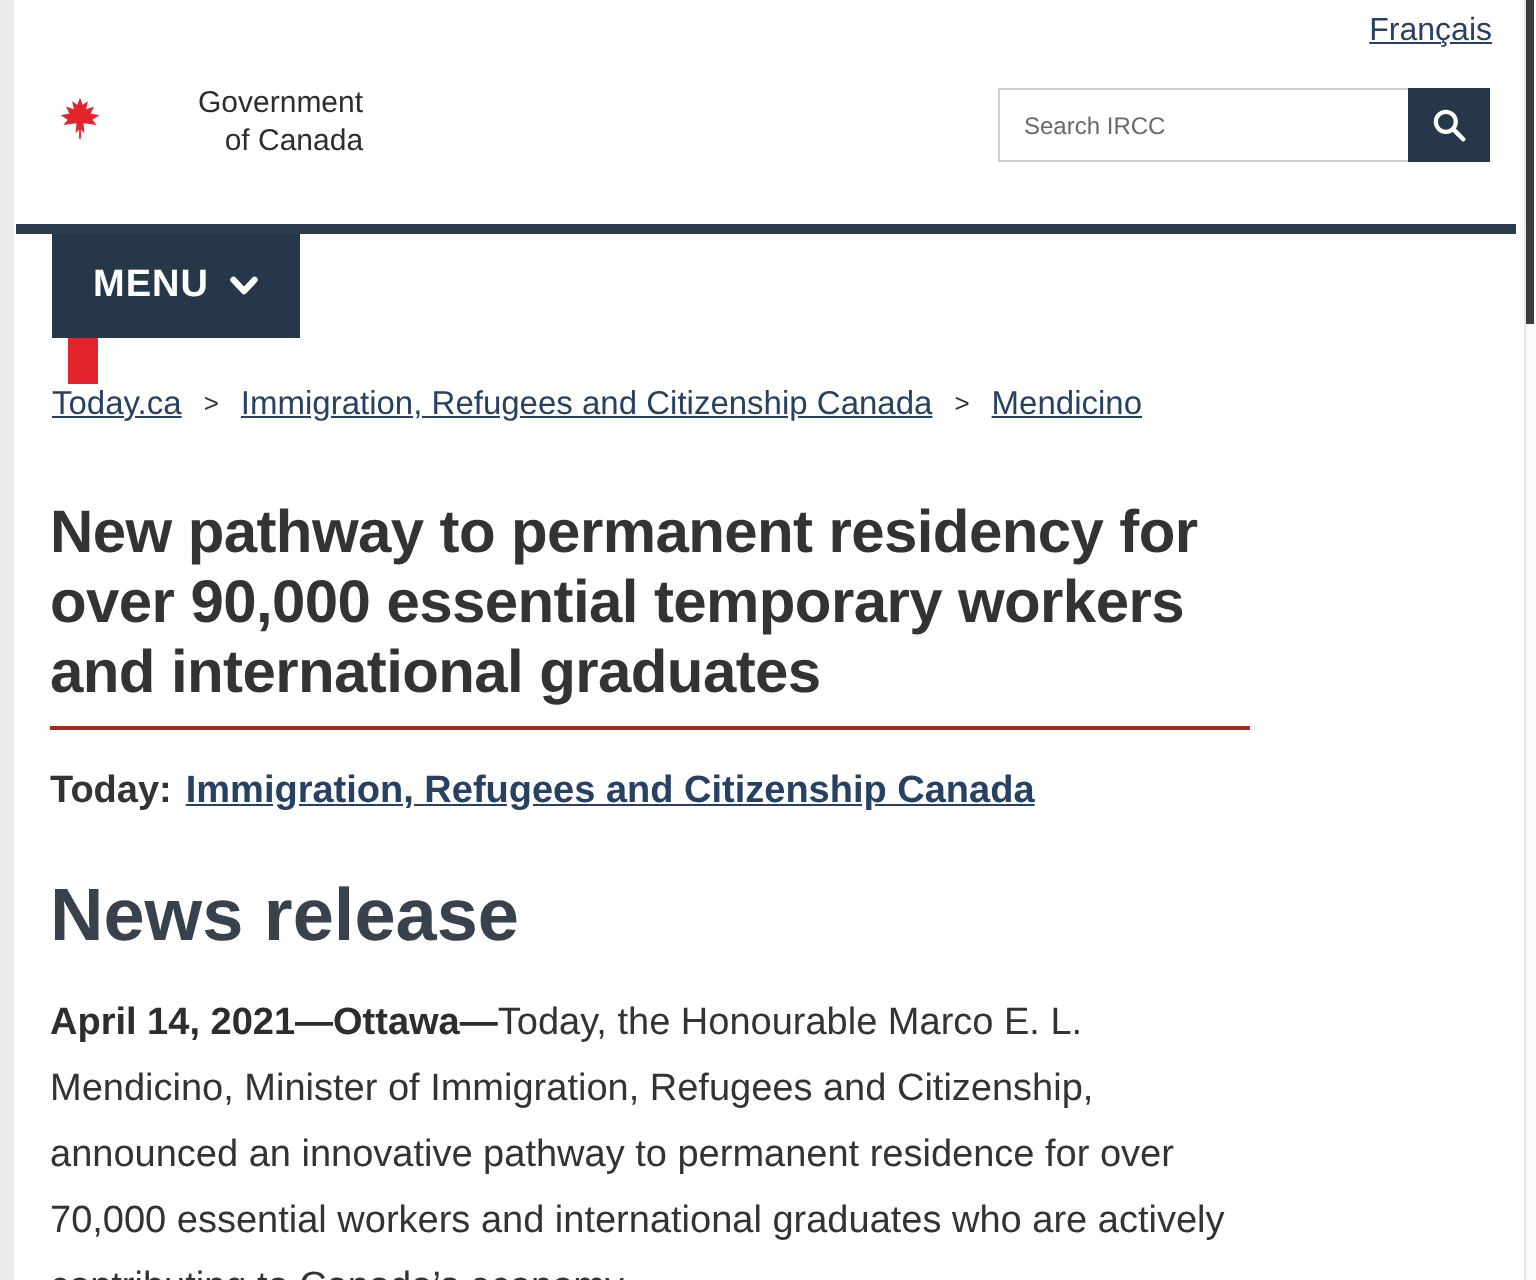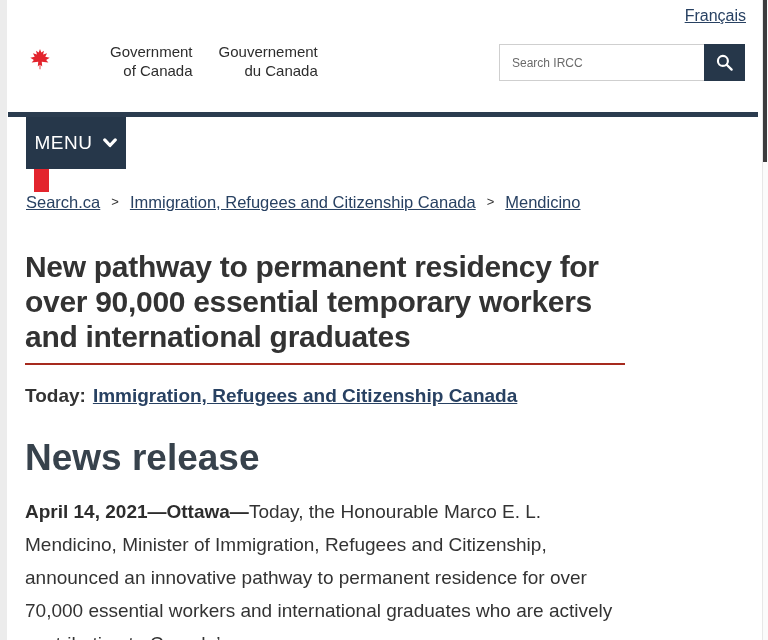--- a/index.html
+++ b/index.html
@@ -18,38 +18,38 @@
   .scrollbar { position:absolute; right:0; top:0; width:6px; height:640px; background:#fbfbfb; border-left:1px solid #e7e7e7; }
   .scrollbar-thumb { position:absolute; right:1px; top:0; width:4px; height:162px; background:#3c3c3e; }
 
   
   .header { position:absolute; left:0; top:0; width:768px; height:245px; }
   .lang-link { position:absolute; top:7px; right:22px; font-size:16px; }
   .logo { position:absolute; left:26px; top:42px; display:flex; align-items:flex-start; gap:15px; text-decoration:none; }
   .flag { display:flex; width:58px; height:30px; margin-top:2px; }
   .flag .band { width:15px; height:100%; background:#e3242d; }
   .flag .center { width:28px; height:100%; background:#fff; display:flex; align-items:center; justify-content:center; }
-  .wordmark { display:flex; gap:26px; color:#2d2d2d; font-size:15px; line-height:19px;margin-left:11px; }
+  .wordmark { display:flex; gap:26px; color:#2d2d2d; font-size:15px; line-height:19px; }
 
   .search { position:absolute; top:44px; right:23px; display:flex; }
   .search input {
     width:205px; height:37px; border:1px solid #cfcfcf; border-right:none;
     font-family:"Liberation Sans", sans-serif; font-size:12px; color:#333; padding:0 12px; outline:none;
   }
   .search input::placeholder { color:#6a6a6a; opacity:1; }
   .search button {
     width:41px; height:37px; background:#26374a; border:none; cursor:pointer;
     display:flex; align-items:center; justify-content:center;
   }
 
   .band { position:absolute; top:112px; left:8px; width:750px; height:5px; background:#2b3c4f; }
   .menu-btn {
-    position:absolute; top:117px; left:26px; width:100px; height:52px;
+    position:absolute; top:117px; left:26px; width:124px; height:52px;
     background:#26374a; color:#fff; border:none; cursor:pointer;
-    font-family:"Liberation Sans", sans-serif; font-size:19px; font-weight:400; letter-spacing:0.5px;
+    font-family:"Liberation Sans", sans-serif; font-size:19px; font-weight:700; letter-spacing:0.5px;
     display:flex; align-items:center; justify-content:center; gap:11px;
   }
 
   .breadcrumb { position:absolute; top:193px; left:26px; font-size:16.5px; display:flex; align-items:center; }
   .breadcrumb .sep { color:#333; font-size:13px; margin:0 11px; text-decoration:none; transform:translateY(-1px); }
 
   
   .container { position:absolute; top:237px; left:0; width:652px; padding:0 27px 0 25px; }
   h1 {
     font-size:30px; line-height:35px; font-weight:700; color:#333; letter-spacing:-0.3px;
@@ -79,24 +79,20 @@
           <path d="M50 4 L56 20 L68 12 L64 30 L82 24 L74 40 L94 44 L78 54 L88 66 L58 62 L60 84 L52 76 L52 97 L48 97 L48 76 L40 84 L42 62 L12 66 L22 54 L6 44 L26 40 L18 24 L36 30 L32 12 L44 20 Z" fill="#e3242d"></path>
         </svg>
       </span>
       <span class="band"></span>
     </span>
     <span class="wordmark">
       <span>
         <div>Government</div>
         <div>of Canada</div>
       </span>
-      <span>
-        <div>Gouvernement</div>
-        <div>du Canada</div>
-      </span>
     </span>
   </a>
 
   <div class="search">
     <input type="text" placeholder="Search IRCC" style="">
     <button>
       <svg width="19" height="19" viewBox="0 0 24 24">
         <circle cx="10" cy="10" r="6.3" fill="none" stroke="#ffffff" stroke-width="2.7"></circle>
         <line x1="14.8" y1="14.8" x2="21" y2="21" stroke="#ffffff" stroke-width="2.9" stroke-linecap="round"></line>
       </svg>
@@ -106,21 +102,21 @@
   <div class="band"></div>
 
   <button class="menu-btn">
     <span>MENU</span>
     <svg width="14" height="10" viewBox="0 0 16 11">
       <path d="M2 2 L8 8.4 L14 2" fill="none" stroke="#ffffff" stroke-width="3.6" stroke-linecap="round" stroke-linejoin="round"></path>
     </svg>
   </button>
 
   <nav class="breadcrumb">
-    <a>Search.ca</a>
+    <a>Today.ca</a>
     <span class="sep">&gt;</span>
     <a>Immigration, Refugees and Citizenship Canada</a>
     <span class="sep">&gt;</span>
     <a>Mendicino</a>
   </nav>
 </div>
 
 <main class="container">
   <h1>New pathway to permanent residency for over 90,000 essential temporary workers and international graduates</h1>
 

